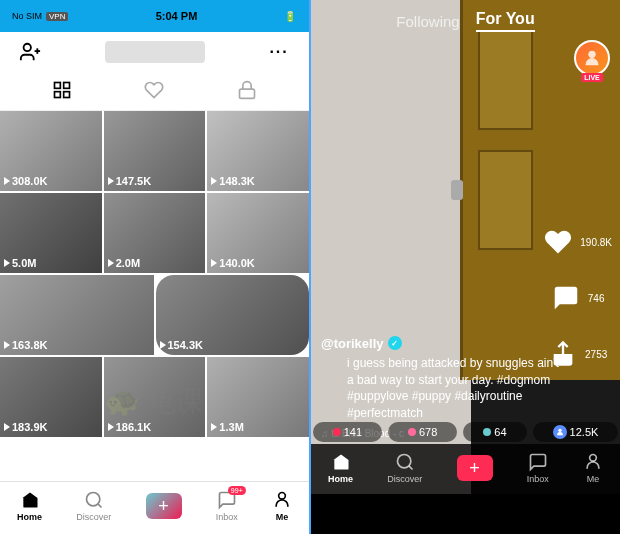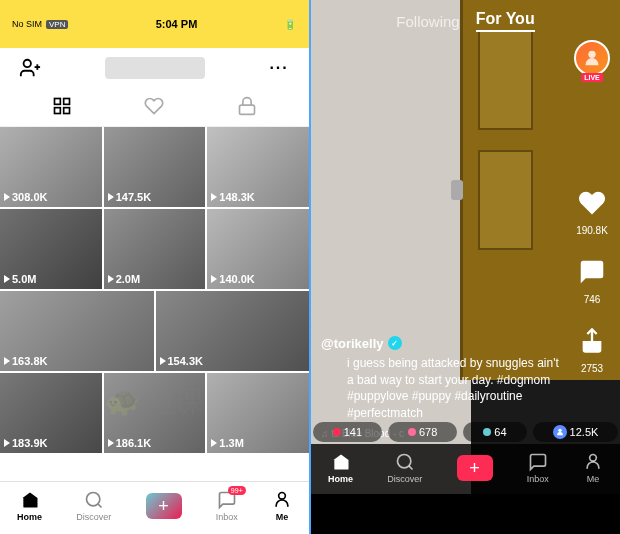--- a/index.html
+++ b/index.html
@@ -20,23 +20,23 @@
       display: flex;
       flex-direction: column;
       position: relative;
       overflow: hidden;
     }
 
     .status-bar {
       display: flex;
       justify-content: space-between;
       align-items: center;
-      padding: 18px 12px;
+      padding: 10px 12px;
       font-size: 10px;
-      background: #fde047;
+      background: #0ea5e9;
       color: #000;
     }
     .status-bar .left-status { display: flex; align-items: center; gap: 4px; font-size: 9px; }
     .status-bar .center-status { font-size: 11px; font-weight: 600; }
     .status-bar .right-status { font-size: 10px; }
 
     .header {
       display: flex;
       justify-content: space-between;
       align-items: center;
@@ -264,21 +264,21 @@
       right: 8px;
       bottom: 120px;
       display: flex;
       flex-direction: column;
       align-items: center;
       gap: 16px;
       z-index: 10;
     }
     .action-item {
       display: flex;
-      flex-direction: column;
+      flex-direction: row;
       align-items: center;
       gap: 2px;
     }
     .action-icon {
       width: 40px;
       height: 40px;
       display: flex;
       align-items: center;
       justify-content: center;
       color: white;
@@ -494,21 +494,21 @@
       </div>
     </div>
 
     <div class="grid-row">
       <div class="video-thumb" style="background:linear-gradient(135deg,#a0a0a0,#686868);">
         <div class="count">
           <div class="play-icon"></div>
           <span>163.8K</span>
         </div>
       </div>
-      <div class="video-thumb" style="background:linear-gradient(135deg,#888,#505050);">
+      <div class="video-thumb" style="background:linear-gradient(135deg,#888,#505050);border-radius:18px;">
         <div class="count">
           <div class="play-icon"></div>
           <span>154.3K</span>
         </div>
       </div>
     </div>
 
     <div class="grid-row">
       <div class="video-thumb" style="background:linear-gradient(135deg,#787878,#484848);">
         <div class="count">

